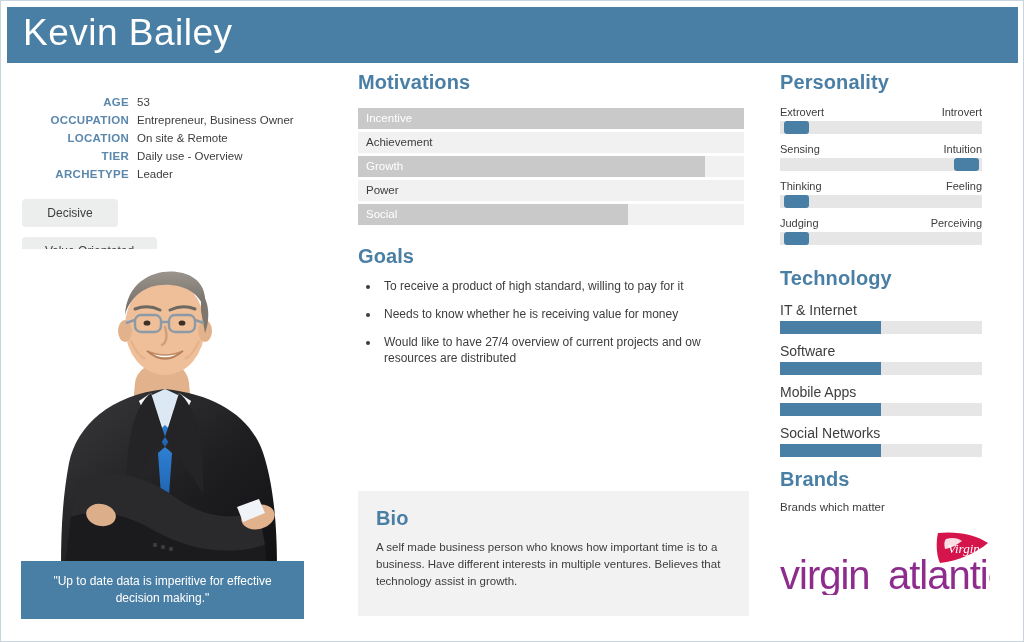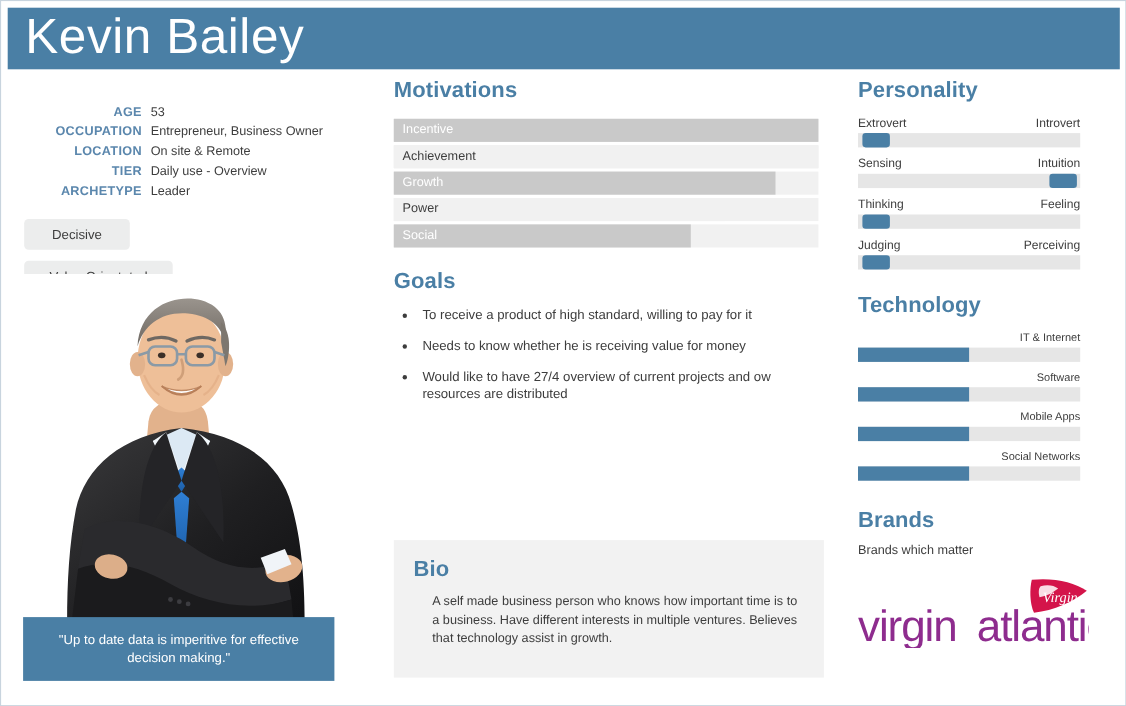--- a/index.html
+++ b/index.html
@@ -21,21 +21,21 @@
   .header{
     position:absolute;
     left:6px; top:6px;
     width:1011px; height:56px;
     background:#4a7fa5;
     box-sizing:border-box;
   }
   .header-name{
     position:absolute;
     left:16px; top:-2px;
-    font-size:45px;
+    font-size:37px;
     font-weight:400;
     color:#ffffff;
     letter-spacing:0.5px;
     line-height:56px;
     white-space:nowrap;
   }
 
   
   .sec-title{
     color:#4a7fa5;
@@ -161,21 +161,21 @@
 
   .bio-box{
     position:absolute;
     left:357px; top:490px;
     width:391px; height:125px;
     background:#f2f2f2;
     box-sizing:border-box;
     padding:16px 18px 0 18px;
   }
   .bio-text{
-    margin:9px 0 0 17px;
+    margin:9px 0 0 0;
     font-size:11.5px;
     line-height:17px;
     color:#3d3d3d;
   }
 
   
   .right-col{
     position:absolute;
     left:779px; top:70px;
     width:202px;
@@ -198,24 +198,23 @@
     position:absolute;
     top:0;
     width:25px; height:13px;
     background:#4a7fa5;
     border-radius:3px;
   }
 
   .tech-list{margin-top:12px;}
   .tech-item{margin-bottom:9px;}
   .tech-label{
-    font-size:10px;
+    font-size:14px;
     color:#3d3d3d;
     margin-bottom:3px;
-    text-align:right;
   }
   .tech-track{
     position:relative;
     height:13px;
     background:#e6e6e6;
   }
   .tech-fill{
     position:absolute;
     left:0; top:0; bottom:0;
     background:#4a7fa5;
@@ -458,21 +457,21 @@
         </div>
         <div class="tech-item">
           <div class="tech-label">Social Networks</div>
           <div class="tech-track">
             <div class="tech-fill" style="width:50%"></div>
           </div>
         </div>
       </div>
     </div>
 
-    <div style="margin-top:25px">
+    <div style="margin-top:11px">
       <h2 class="sec-title">Brands</h2>
       <p class="brands-sub">Brands which matter</p>
       <div class="brand-logo">
         <svg width="210" height="64" viewBox="0 0 210 64" xmlns="http://www.w3.org/2000/svg">
 
           <path d="M158 2 C 178 0 196 4 208 12 C 196 22 178 30 160 32 C 156 24 156 10 158 2 Z" fill="#d4144a"></path>
           <path d="M166 8 c 6 -2 12 -1 16 2 c -5 4 -11 7 -17 8 c -1 -4 -1 -8 1 -10 z" fill="#ffffff" opacity="0.85"></path>
           <text x="168" y="22" font-family="'Liberation Serif',serif" font-size="13" font-style="italic" fill="#ffffff">Virgin</text>
 
           <text x="0" y="58" font-family="'Liberation Sans',sans-serif" font-size="40" fill="#8e2c8e" letter-spacing="-1">virgin</text>

